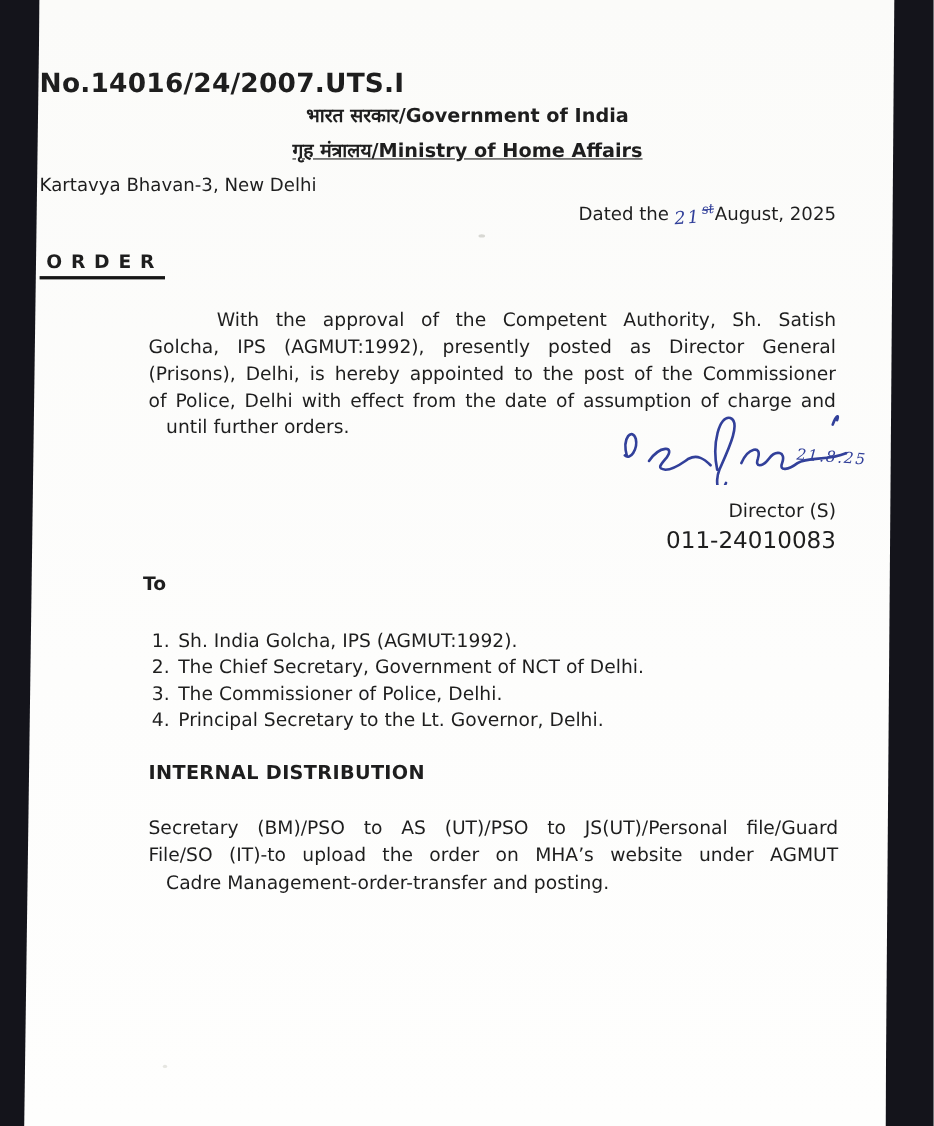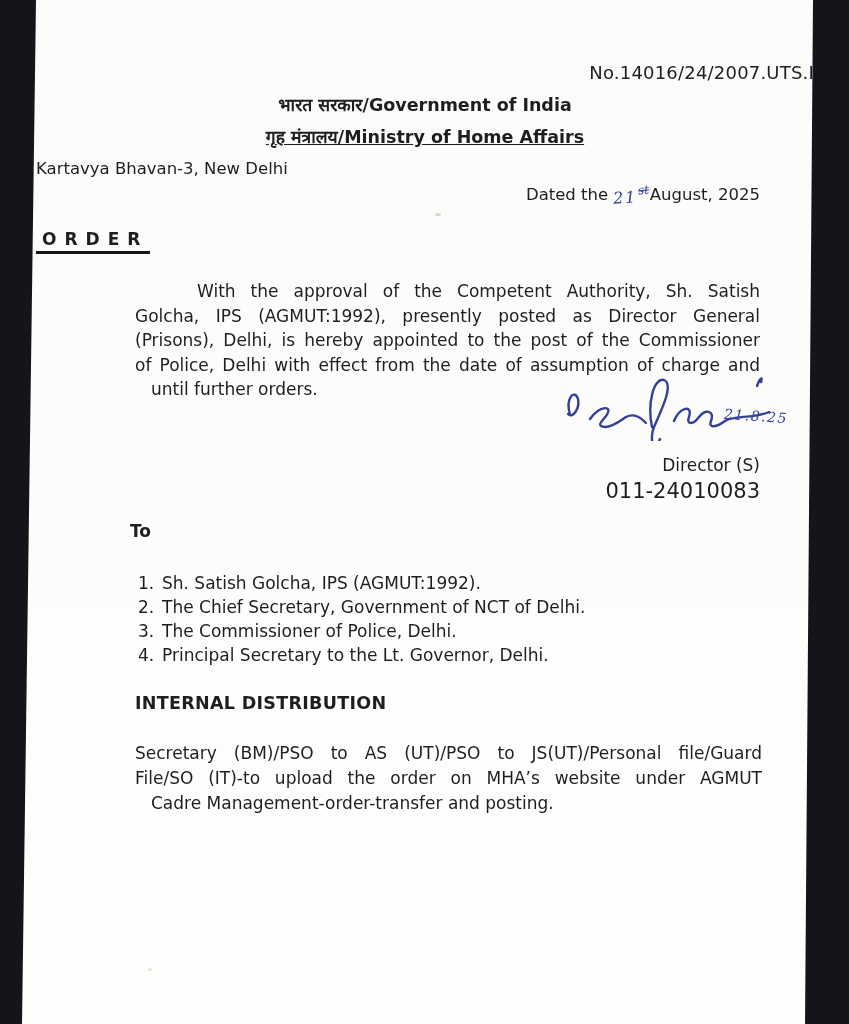--- a/index.html
+++ b/index.html
@@ -12,21 +12,21 @@
   }
   .abs { position:absolute; }
 
   
   .bar-left  { left:0; top:0; width:40px; height:1024px; background:#14141b; z-index:9;
                clip-path:polygon(0 0, 36px 0, 22px 100%, 0 100%); }
   .bar-right { right:0; top:0; width:46px; height:1024px; background:#14141b; z-index:9;
                clip-path:polygon(46px 0, 10px 0, 2px 100%, 46px 100%); }
 
   
-  .docnum   { top:62px;  left:36px; width:778px; text-align:right; font-weight:normal; font-size:18px; letter-spacing:.2px; }
+  .docnum   { top:62px;  left:36px; width:778px; text-align:left; font-weight:bold; font-size:24px; letter-spacing:.2px; }
   .govline  { top:92px;  left:36px; width:778px; text-align:center; font-weight:bold; font-size:17.5px; }
   .ministry { top:124px; left:36px; width:778px; text-align:center; font-weight:bold; font-size:17.5px;text-decoration:underline; }
   .addr     { top:159px; left:36px; width:724px; font-size:16.5px; }
   .dated    { top:183px; left:36px; width:724px; text-align:right; font-size:16.5px; }
 
   .ink { color:#32409a; font-family:"DejaVu Serif","Liberation Serif",serif; font-style:italic; }
   .hand-day { font-size:16px; letter-spacing:2px; vertical-align:-3px; display:inline-block; transform:rotate(-4deg); }
   .hand-ord { font-size:12px; vertical-align:6px; text-decoration:line-through; margin-right:1px; display:inline-block; transform:rotate(-6deg); }
 
   
@@ -97,21 +97,21 @@
     <path d="M209,17 C212,9 215,7 213,13"></path>
   </svg>
   <div class="abs sig-date ink">21.8.25</div>
 
   <div class="abs sig-role">Director (S)</div>
   <div class="abs sig-phone">011-24010083</div>
 
   <div class="abs to-label">To</div>
   <div class="abs to-list">
     <div class="to-item">
-      <span class="to-num">1.</span><span>Sh. Satish Golcha, IPS (AGMUT:1992).</span>
+      <span class="to-num">1.</span><span>Sh. India Golcha, IPS (AGMUT:1992).</span>
     </div>
     <div class="to-item">
       <span class="to-num">2.</span><span>The Chief Secretary, Government of NCT of Delhi.</span>
     </div>
     <div class="to-item">
       <span class="to-num">3.</span><span>The Commissioner of Police, Delhi.</span>
     </div>
     <div class="to-item">
       <span class="to-num">4.</span><span>Principal Secretary to the Lt. Governor, Delhi.</span>
     </div>

